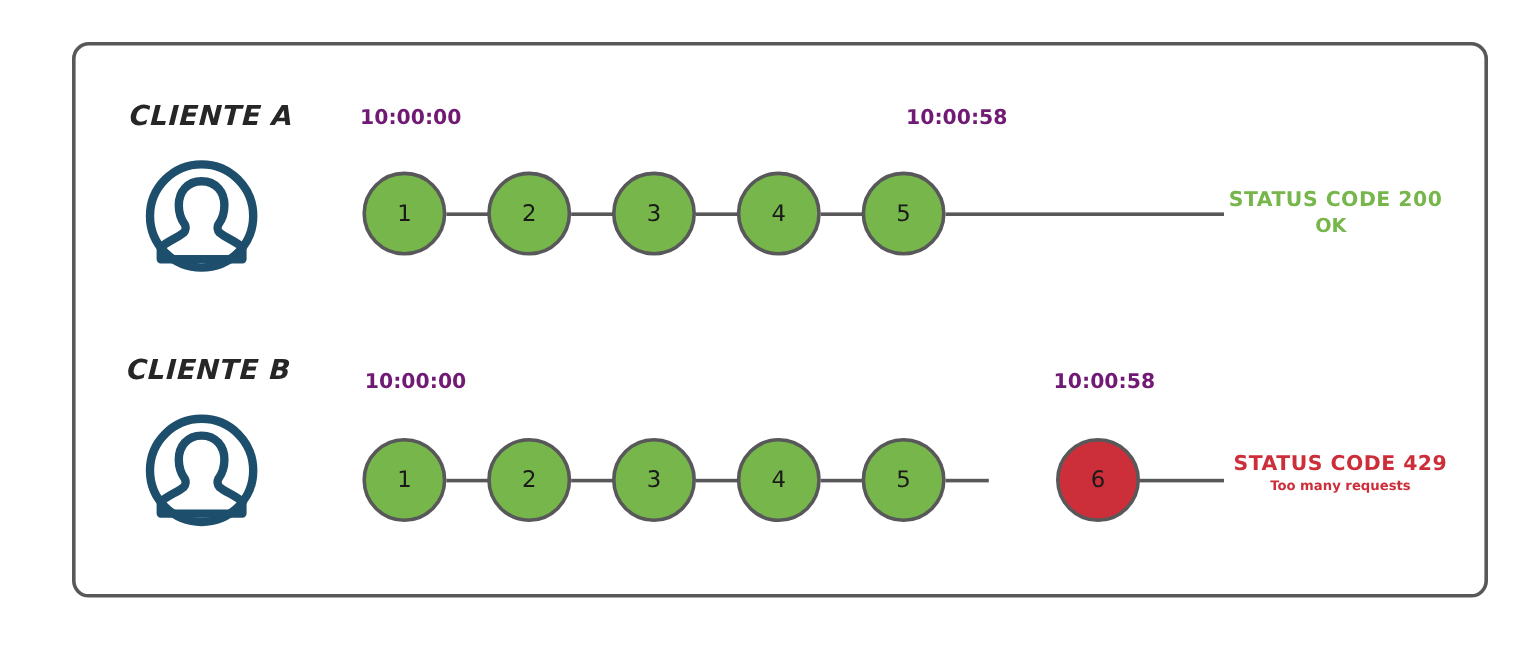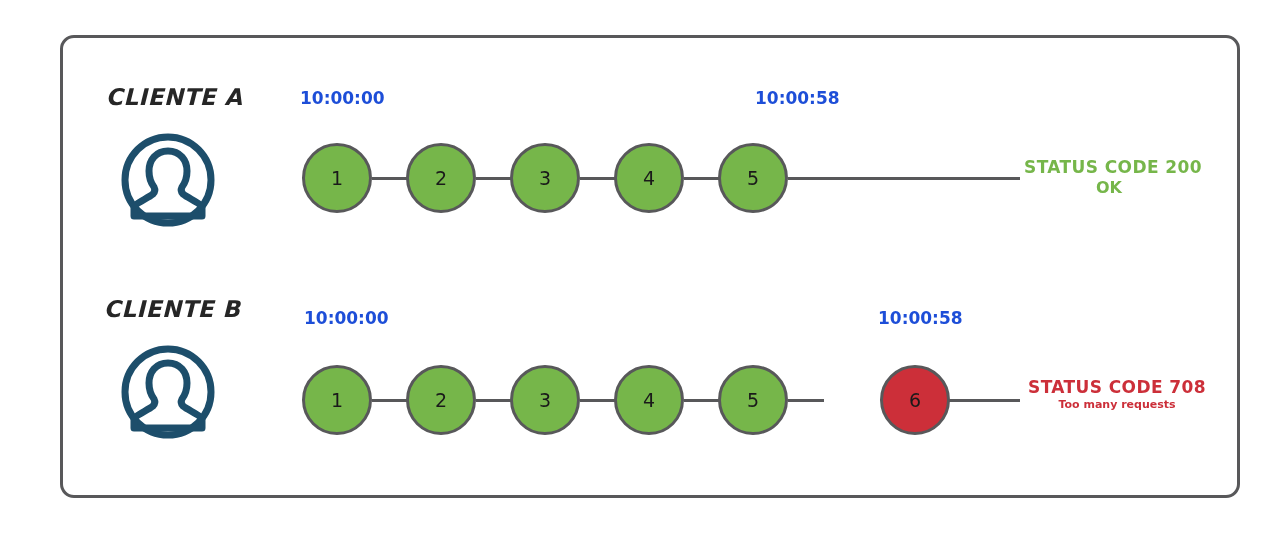--- a/index.html
+++ b/index.html
@@ -48,21 +48,21 @@
     transform: skewX(-3deg);
   }
 
   .avatar { position: absolute; }
 
   .timestamp {
     position: absolute;
     font-family: "DejaVu Sans", sans-serif;
     font-size: 17px;
     font-weight: 700;
-    color: #1d4ed8;
+    color: #701a75;
     white-space: nowrap;
     letter-spacing: 0px;
   }
 
   
   .link {
     position: absolute;
     height: 3px;
     background: #58585a;
   }
@@ -195,18 +195,18 @@
     <div class="tail" style="left:892px; top:399px; width:128px;"></div>
 
     <div class="node ok" style="left:302px; top:365px;">1</div>
     <div class="node ok" style="left:406px; top:365px;">2</div>
     <div class="node ok" style="left:510px; top:365px;">3</div>
     <div class="node ok" style="left:614px; top:365px;">4</div>
     <div class="node ok" style="left:718px; top:365px;">5</div>
     <div class="node fail" style="left:880px; top:365px;">6</div>
 
     <div class="status red" style="left:1022px; top:377px; width:190px;">
-      <span class="line1">STATUS CODE 708</span>
+      <span class="line1">STATUS CODE 429</span>
       <span class="line2">Too many requests</span>
     </div>
   </div>
 
 </div>
 
 </body></html>

